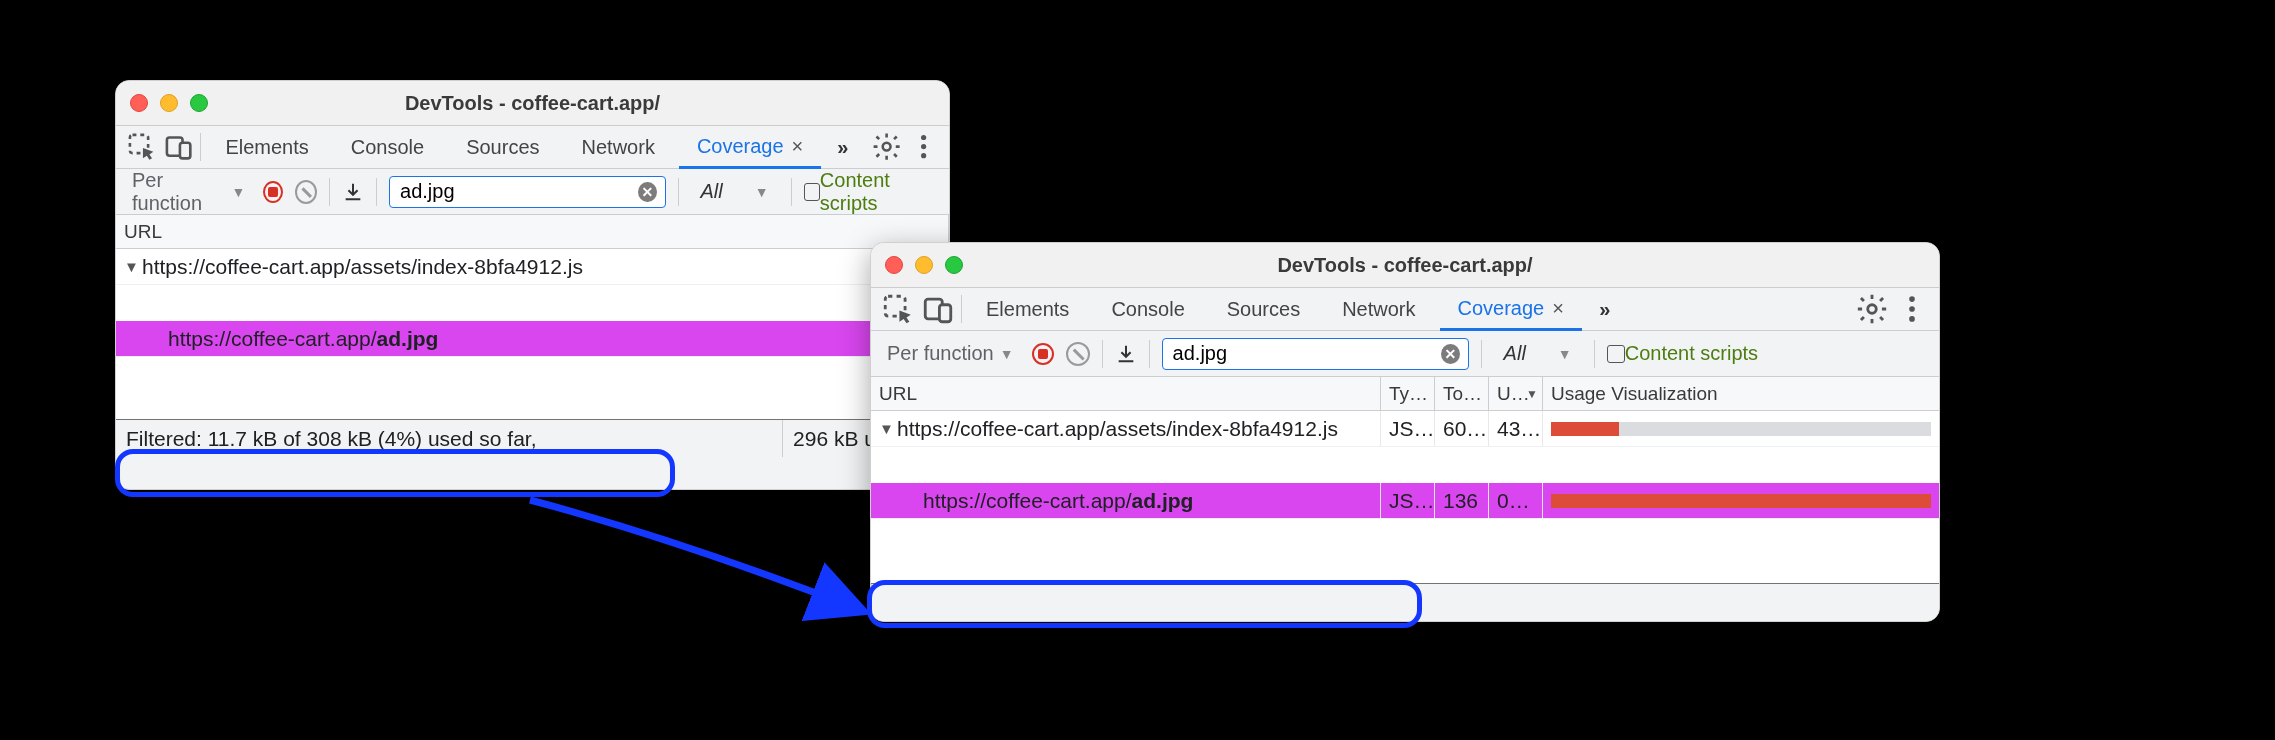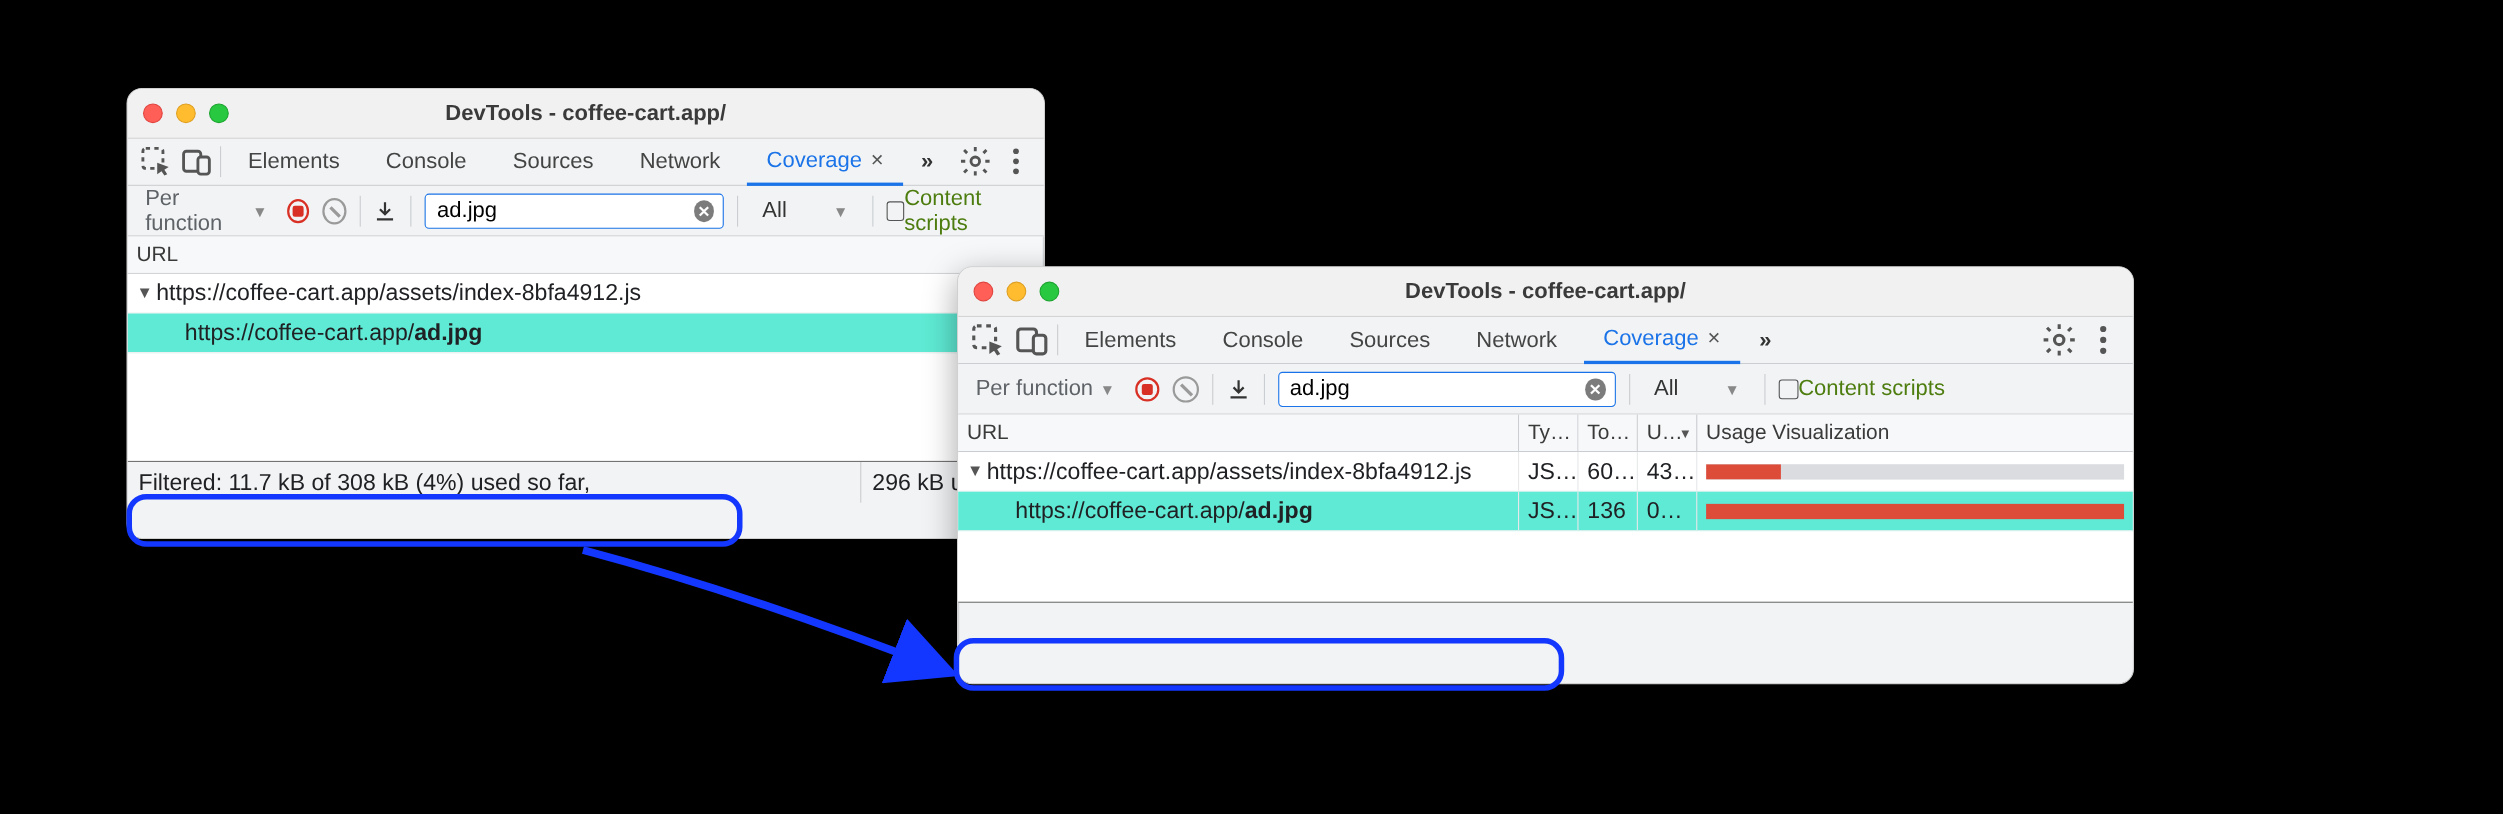--- a/index.html
+++ b/index.html
@@ -71,31 +71,31 @@
   .ban::after{content:"";position:absolute;left:3px;right:3px;top:50%;height:2.5px;background:#9a9a9a;transform:rotate(45deg) translateY(-50%);transform-origin:center;}
   .divider{width:1px;height:28px;background:#cacdd1;}
   .dl{position:relative;width:22px;height:22px;}
   .dl svg{width:22px;height:22px;}
   .filter{
     display:flex;align-items:center;height:32px;border:1.5px solid #1a73e8;border-radius:4px;
     background:#fff;padding:0 8px;min-width:190px;
   }
   .filter input{border:none;outline:none;font-size:20px;width:100%;background:transparent;}
   .clear{width:20px;height:20px;border-radius:50%;background:#7c7c7c;color:#fff;display:flex;align-items:center;justify-content:center;font-size:14px;font-weight:700;}
-  .dd{display:flex;align-items:center;gap:42px;padding:0 10px;color:#333;}
+  .dd{display:flex;align-items:center;gap:32px;padding:0 10px;color:#333;font-style:italic;}
   .cb{display:flex;align-items:center;gap:0;color:#4d7c0f;}
   .cb .box{width:18px;height:18px;border:1.5px solid #555;border-radius:3px;}
   .headers{
     display:flex;height:34px;align-items:stretch;border-bottom:1px solid #cacdd1;
     background:#f1f3f4;font-size:19px;color:#3a3a3a;
   }
   .headers .h{display:flex;align-items:center;padding:0 8px;border-right:1px solid #cacdd1;background:#f7f8f9;}
   .rows{background:#fff;}
   .row{display:flex;align-items:center;height:36px;font-size:21px;color:#202124;border-bottom:1px solid #eef0f1;}
-  .row.alt{background:#5eead4;}
+  .row.alt{background:#d946ef;margin-top:36px;}
   .cell{padding:0 8px;overflow:hidden;text-overflow:ellipsis;white-space:nowrap;border-right:1px solid #e6e8ea;height:100%;display:flex;align-items:center;}
   .caret{font-size:15px;color:#555;margin-right:4px;display:inline-block;width:14px;}
   .status{
     display:flex;align-items:center;height:38px;border-top:1px solid #737373;background:#f1f3f4;
     font-size:21px;color:#202124;
   }
   .status .half{padding:0 10px;display:flex;align-items:center;height:100%;}
   .status .sep{width:1px;height:100%;background:#cacdd1;}
   .viz{height:14px;background:#dadce0;position:relative;border-radius:0;overflow:hidden;flex:1;}
   .viz .used{position:absolute;left:0;top:0;bottom:0;background:#dd4b39;}

